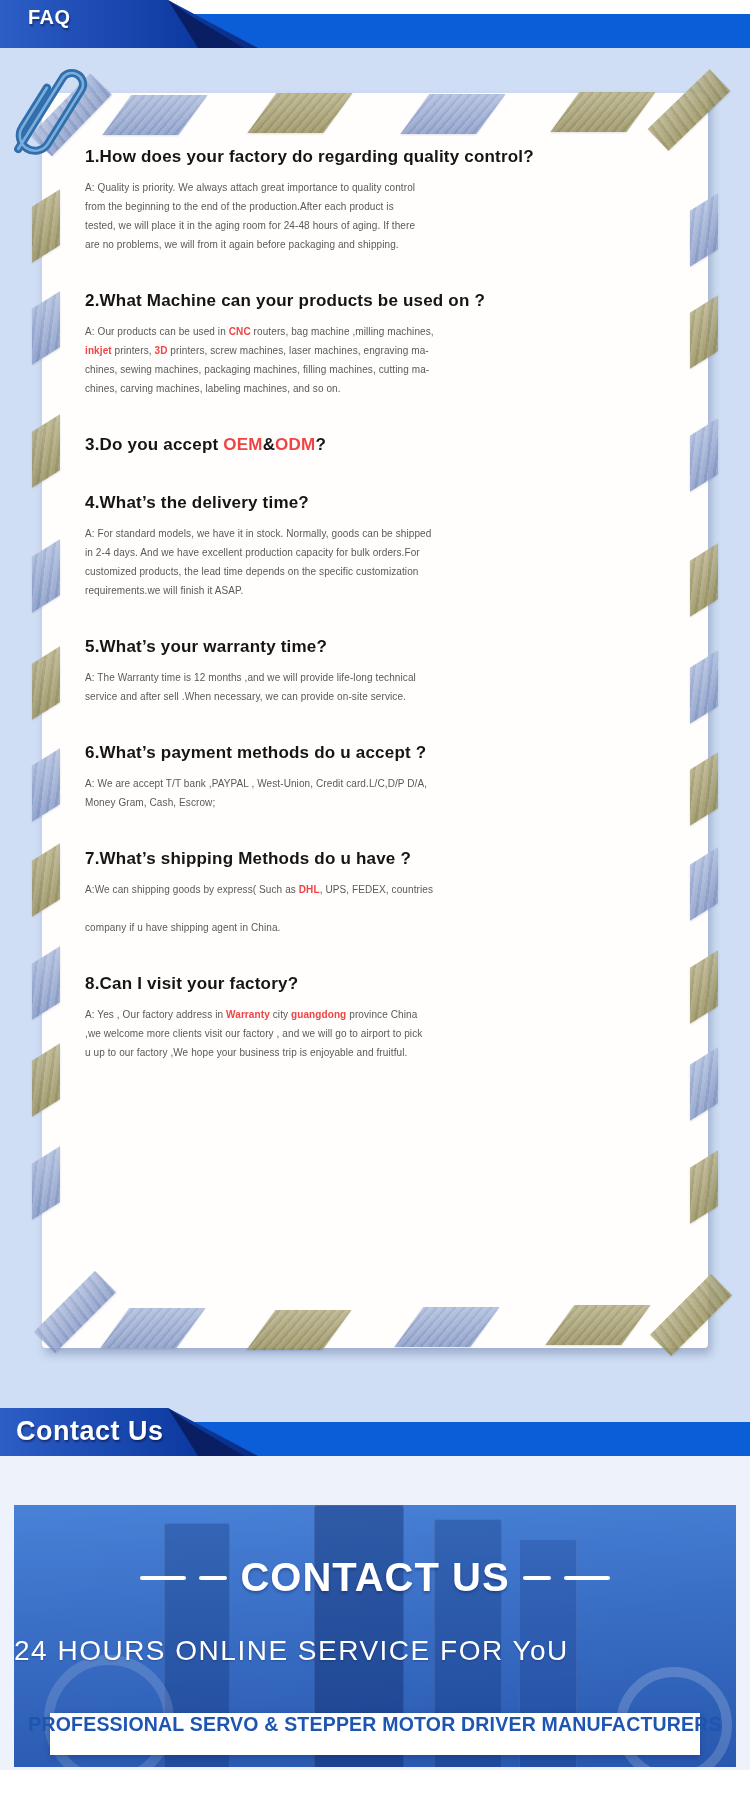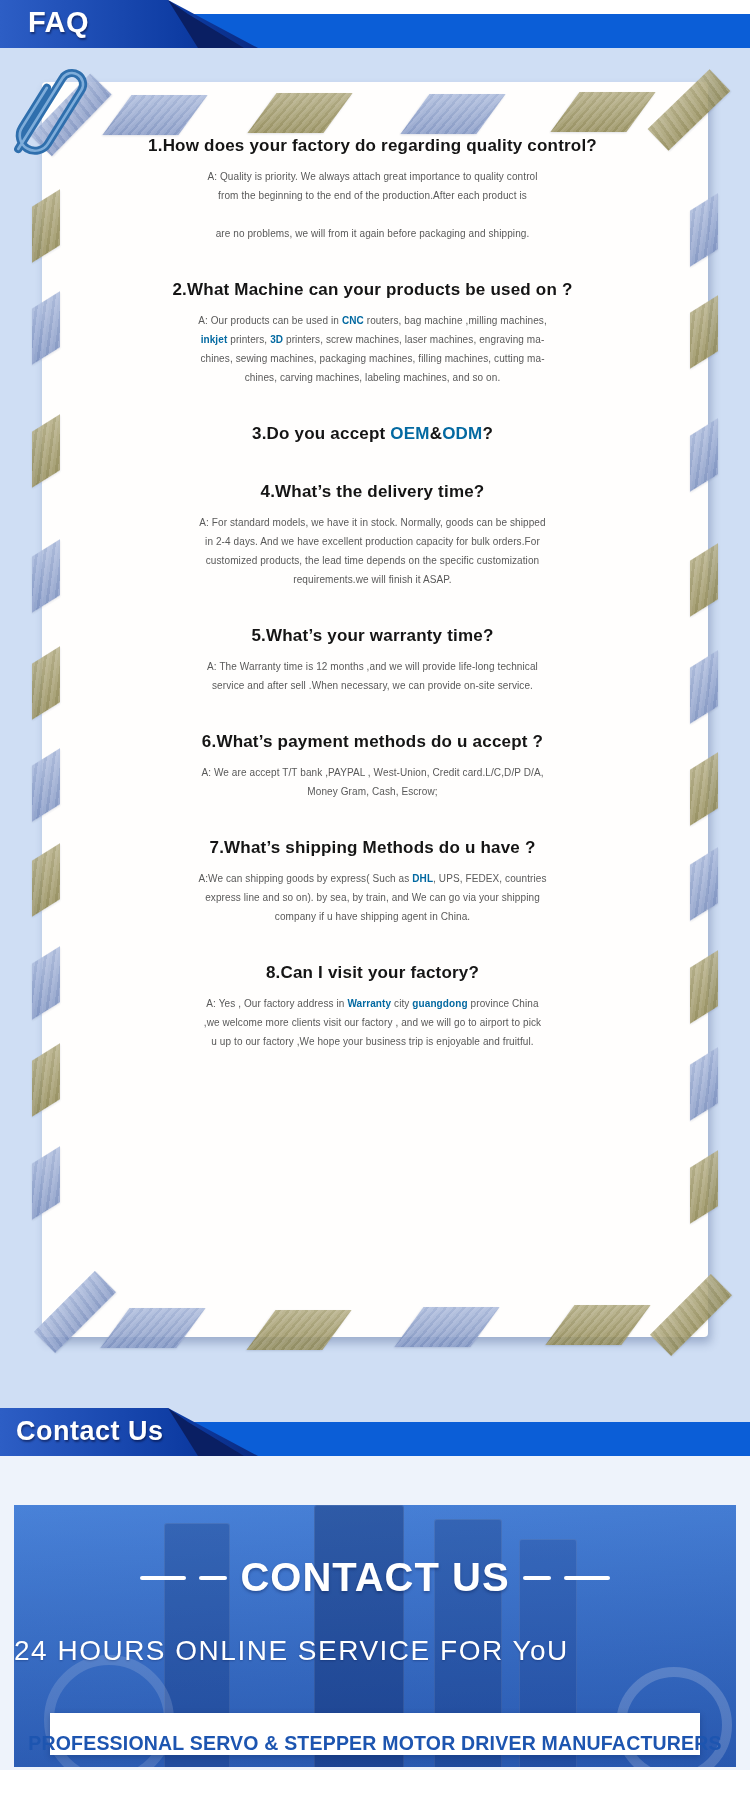--- a/index.html
+++ b/index.html
@@ -9,33 +9,33 @@
   
   .bg-blue{position:absolute;left:0;top:14px;width:750px;height:1441px;background:#cfdef4;}
   .bg-bottom{position:absolute;left:0;top:1455px;width:750px;height:315px;background:#eef3fb;}
   .bg-foot{position:absolute;left:0;top:1770px;width:750px;height:46px;background:#ffffff;}
 
   
   .ribbon{position:absolute;left:0;width:750px;height:48px;z-index:6;}
   .ribbon .label{position:absolute;color:#fff;font-weight:700;letter-spacing:.5px;
                  text-shadow:1px 2px 2px rgba(0,0,30,.45);white-space:nowrap;}
   #ribbon-faq{top:0;}
-  #ribbon-faq .label{left:28px;top:6px;font-size:29px;text-align:center;}
+  #ribbon-faq .label{left:28px;top:6px;font-size:20px;text-align:center;}
   #ribbon-contact{top:1408px;}
   #ribbon-contact .label{left:16px;top:8px;font-size:27px;}
 
   
-  .card{position:absolute;left:42px;top:82px;width:666px;height:1255px;background:#fffefd;
-        border-radius:4px;box-shadow:3px 6px 10px rgba(50,70,120,.32);z-index:2;text-align:center;}
+  .card{position:absolute;left:42px;top:93px;width:666px;height:1255px;background:#fffefd;
+        border-radius:4px;box-shadow:3px 6px 10px rgba(50,70,120,.32);z-index:2;}
   .card-content{position:absolute;left:43px;right:48px;top:53px;}
 
   .faq-item{margin-bottom:36px;}
   .faq-q{font-size:17px;font-weight:700;color:#151515;line-height:22px;margin-bottom:10px;letter-spacing:.2px;}
   .faq-a{font-size:10px;color:#595959;line-height:19px;letter-spacing:.1px;}
-  .red{color:#0369a1;font-weight:700;}
+  .red{color:#ef4444;font-weight:700;}
 
   
   .tape{position:absolute;opacity:.88;z-index:5;box-shadow:0 1px 2px rgba(60,70,110,.18);}
   .tape.h{width:76px;height:40px;transform:skewX(-36deg);}
   .tape.v{width:28px;height:56px;transform:skewY(-32deg);}
   .tape.c{width:86px;height:30px;}
   .tape.blue{background:linear-gradient(rgba(255,255,255,.25),rgba(0,0,30,.06)),
              repeating-linear-gradient(98deg,#93a7d2 0 3px,#8197c7 3px 6px,#9aacd6 6px 9px);}
   .tape.olive{background:linear-gradient(rgba(255,255,255,.2),rgba(40,40,0,.08)),
               repeating-linear-gradient(98deg,#a39b69 0 3px,#948c57 3px 6px,#aaa274 6px 9px);}
@@ -57,21 +57,21 @@
   .overlay{position:absolute;inset:0;background:linear-gradient(180deg,rgba(64,120,210,.25),rgba(30,70,160,.35));z-index:2;}
 
   .cb-title-row{position:absolute;left:0;right:0;top:50px;display:flex;align-items:center;justify-content:center;gap:13px;z-index:3;}
   .cb-title{color:#fff;font-size:40px;font-weight:700;letter-spacing:1px;white-space:nowrap;
             text-shadow:0 2px 3px rgba(0,20,70,.35);}
   .dash{height:4px;background:#fff;border-radius:2px;}
   .dash.d1{width:46px;} .dash.d2{width:28px;}
   .cb-subtitle{position:absolute;left:0;right:0;top:130px;color:#fff;font-size:28px;
                letter-spacing:1.5px;white-space:nowrap;z-index:3;text-shadow:0 1px 2px rgba(0,20,70,.3);}
   .cb-bar{position:absolute;left:36px;right:36px;top:208px;height:42px;background:#fff;display:flex;
-          align-items:flex-end;justify-content:center;z-index:3;box-shadow:0 2px 6px rgba(0,30,80,.3);}
+          align-items:flex-start;justify-content:center;z-index:3;box-shadow:0 2px 6px rgba(0,30,80,.3);}
   .cb-bar-text{color:#1d55b0;font-size:19.5px;font-weight:700;letter-spacing:.2px;white-space:nowrap;}
 </style>
 </head>
 <body>
 
 <div class="page">
 
   <div class="bg-blue"></div>
   <div class="bg-bottom"></div>
   <div class="bg-foot"></div>
@@ -105,21 +105,21 @@
       <polygon points="0,0 168,0 258,48 0,48" fill="url(#lgB)"></polygon>
       <polygon points="168,0 188,14 244,48 198,48" fill="#0a1f63"></polygon>
     </svg>
     <div class="label">Contact Us</div>
   </div>
 
   <div class="card">
     <div class="card-content">
         <div class="faq-item">
           <div class="faq-q"><span>1.How does your factory do regarding quality control?</span></div>
-          <div class="faq-a"><span>A: Quality is priority. We always attach great importance to quality control</span><br><span>from the beginning to the end of the production.After each product is</span><br><br><span>are no problems, we will from it again before packaging and shipping.</span></div>
+          <div class="faq-a"><span>A: Quality is priority. We always attach great importance to quality control</span><br><span>from the beginning to the end of the production.After each product is</span><br><span>tested, we will place it in the aging room for 24-48 hours of aging. If there</span><br><span>are no problems, we will from it again before packaging and shipping.</span></div>
         </div>
         <div class="faq-item">
           <div class="faq-q"><span>2.What Machine can your products be used on ?</span></div>
           <div class="faq-a"><span>A: Our products can be used in </span><span class="red">CNC</span><span> routers, bag machine ,milling machines,</span><br><span class="red">inkjet</span><span> printers, </span><span class="red">3D</span><span> printers, screw machines, laser machines, engraving ma-</span><br><span>chines, sewing machines, packaging machines, filling machines, cutting ma-</span><br><span>chines, carving machines, labeling machines, and so on.</span></div>
         </div>
         <div class="faq-item">
           <div class="faq-q"><span>3.Do you accept </span><span class="red">OEM</span><span>&amp;</span><span class="red">ODM</span><span>?</span></div>
         </div>
         <div class="faq-item">
           <div class="faq-q"><span>4.What’s the delivery time?</span></div>
@@ -128,21 +128,21 @@
         <div class="faq-item">
           <div class="faq-q"><span>5.What’s your warranty time?</span></div>
           <div class="faq-a"><span>A: The Warranty time is 12 months ,and we will provide life-long technical</span><br><span>service and after sell .When necessary, we can provide on-site service.</span></div>
         </div>
         <div class="faq-item">
           <div class="faq-q"><span>6.What’s payment methods do u accept ?</span></div>
           <div class="faq-a"><span>A: We are accept T/T bank ,PAYPAL , West-Union, Credit card.L/C,D/P D/A,</span><br><span>Money Gram, Cash, Escrow;</span></div>
         </div>
         <div class="faq-item">
           <div class="faq-q"><span>7.What’s shipping Methods do u have ?</span></div>
-          <div class="faq-a"><span>A:We can shipping goods by express( Such as </span><span class="red">DHL</span><span>, UPS, FEDEX, countries</span><br><span>express line and so on). by sea, by train, and We can go via your shipping</span><br><span>company if u have shipping agent in China.</span></div>
+          <div class="faq-a"><span>A:We can shipping goods by express( Such as </span><span class="red">DHL</span><span>, UPS, FEDEX, countries</span><br><br><span>company if u have shipping agent in China.</span></div>
         </div>
         <div class="faq-item">
           <div class="faq-q"><span>8.Can I visit your factory?</span></div>
           <div class="faq-a"><span>A: Yes , Our factory address in </span><span class="red">Warranty</span><span> city </span><span class="red">guangdong</span><span> province China</span><br><span>,we welcome more clients visit our factory , and we will go to airport to pick</span><br><span>u up to our factory ,We hope your business trip is enjoyable and fruitful.</span></div>
         </div>
       </div>
   </div>
 
   <div class="clip">
     <svg width="72" height="122" viewBox="0 0 60 120">

